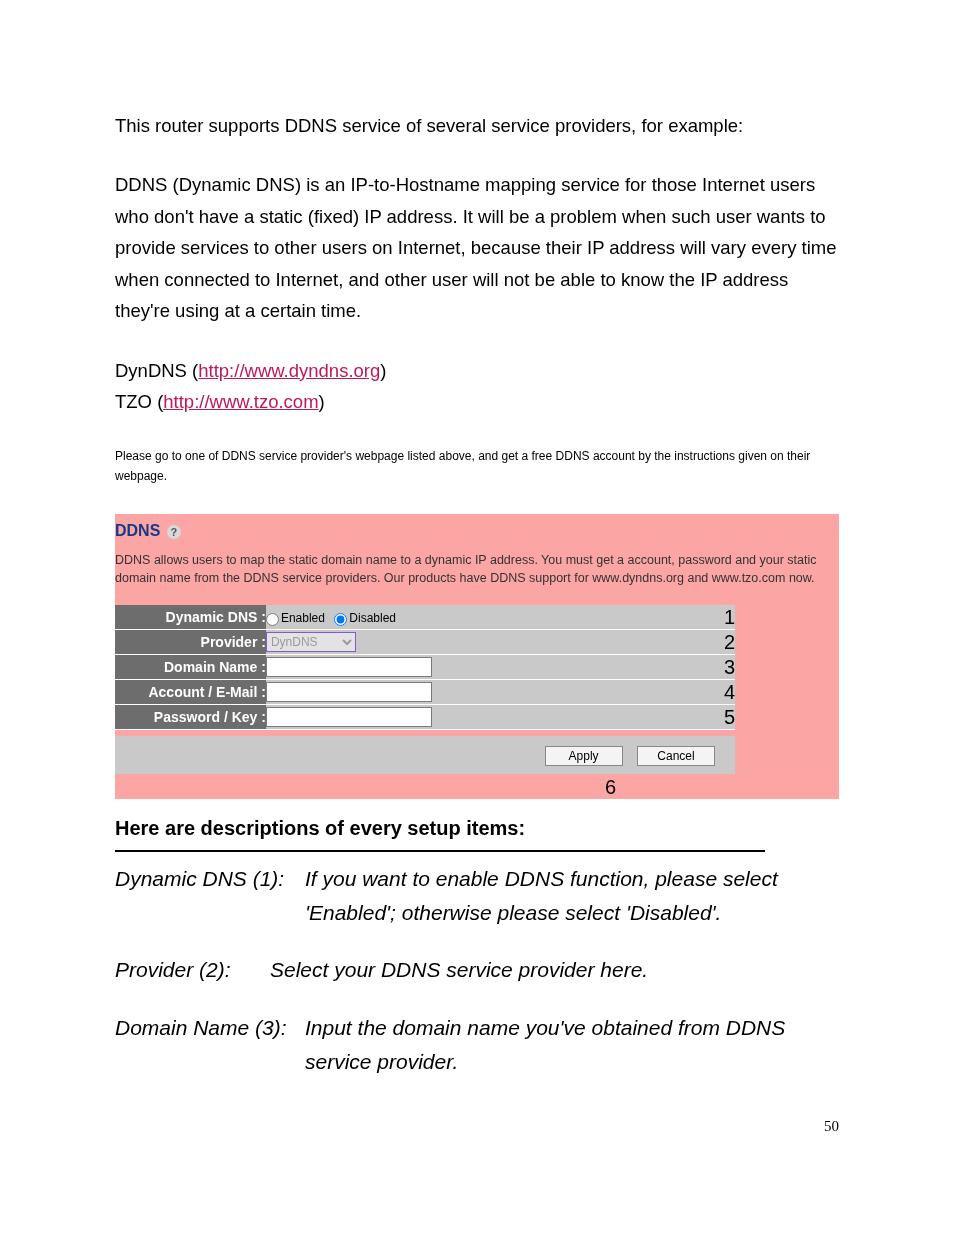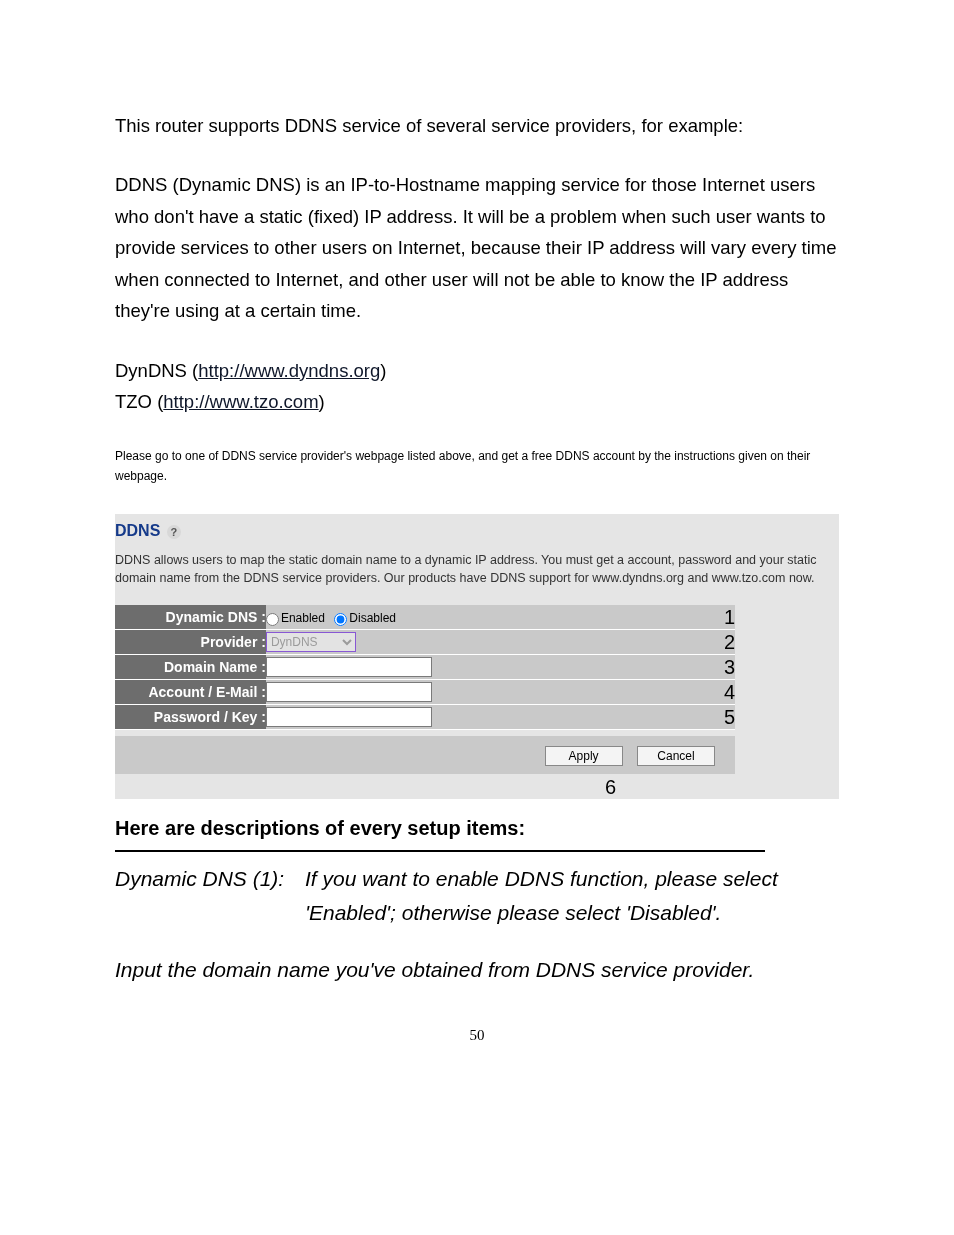--- a/index.html
+++ b/index.html
@@ -18,31 +18,31 @@
     font-size: 18.5px;
     line-height: 1.7;
     margin: 0 0 28px 0;
   }
   .provider-line {
     font-size: 18.5px;
     line-height: 1.7;
     margin: 0;
   }
   a.link {
-    color: #0f172a;
+    color: #be185d;
     text-decoration: underline;
   }
   .para2 {
     font-size: 12px;
     line-height: 1.7;
     margin: 28px 0 28px 0;
   }
   .config-panel {
     margin: 10px 0 0 0;
-    background: #e5e5e5;
+    background: #fca5a5;
   }
   .panel-title {
     font-family: Tahoma, Arial, sans-serif;
     font-size: 16px;
     font-weight: bold;
     color: #153a8a;
     padding: 8px 0 4px 0;
   }
   .panel-title .help {
     display: inline-block;
@@ -169,21 +169,21 @@
   .desc-label {
     flex: 0 0 190px;
   }
   .desc-row.narrow .desc-label {
     flex: 0 0 155px;
   }
   .desc-text {
     flex: 1;
   }
   .page-num {
-    text-align: center;
+    text-align: right;
     font-size: 15px;
     font-family: "Times New Roman", serif;
     margin-top: 40px;
   }
 </style>
 </head>
 <body>
 
 <div class="page">
 
@@ -261,20 +261,25 @@
 
   <p class="desc-intro">Here are descriptions of every setup items:</p>
 
   <hr class="hr">
 
   <div class="desc-row">
     <div class="desc-label">Dynamic DNS (1):</div>
     <div class="desc-text">If you want to enable DDNS function, please select 'Enabled'; otherwise please select 'Disabled'.</div>
   </div>
 
+  <div class="desc-row narrow">
+    <div class="desc-label">Provider (2):</div>
+    <div class="desc-text">Select your DDNS service provider here.</div>
+  </div>
 
   <div class="desc-row">
+    <div class="desc-label">Domain Name (3):</div>
     <div class="desc-text">Input the domain name you've obtained from DDNS service provider.</div>
   </div>
 
   <div class="page-num">50</div>
 
 </div>
 
 </body></html>

